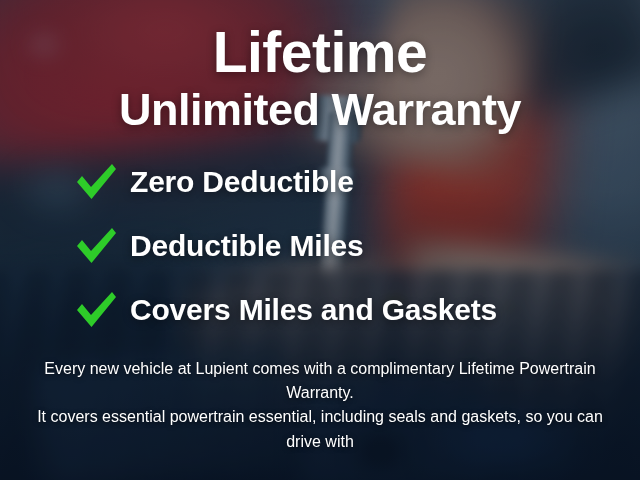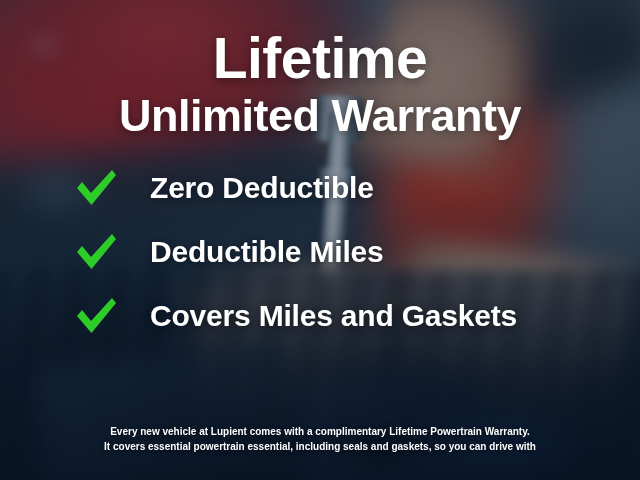--- a/index.html
+++ b/index.html
@@ -230,21 +230,21 @@
   .content {
     position: absolute;
     inset: 0;
     display: flex;
     flex-direction: column;
   }
 
   .headline {
     text-align: center;
     color: #ffffff;
-    margin-top: 30px;
+    margin-top: 24px;
     line-height: 1.0;
     text-shadow: 0 2px 10px rgba(0,0,0,0.42);
   }
   .headline-1 {
     font-size: 57px;
     font-weight: bold;
     letter-spacing: -0.5px;
     display: block;
   }
   .headline-2 {
@@ -258,21 +258,21 @@
   .benefits {
     margin-top: 30px;
     padding-left: 74px;
     display: flex;
     flex-direction: column;
     gap: 24px;
   }
   .benefit {
     display: flex;
     align-items: center;
-    gap: 32px;
+    gap: 12px;
   }
   .check {
     width: 44px;
     height: 40px;
     flex: 0 0 44px;
     display: block;
   }
   .check svg { display: block; }
   .benefit-label {
     color: #ffffff;
@@ -281,22 +281,22 @@
     letter-spacing: -0.2px;
     text-shadow: 0 2px 8px rgba(0,0,0,0.45);
     white-space: nowrap;
   }
 
   .footnote {
     margin-top: auto;
     margin-bottom: 26px;
     text-align: center;
     color: #ffffff;
-    font-size: 10px;
-    font-weight: bold;
+    font-size: 16px;
+    font-weight: normal;
     line-height: 1.52;
     padding: 0 34px;
     text-shadow: 0 1px 5px rgba(0,0,0,0.65);
   }
   .footnote p { margin: 0; }
 </style>
 </head>
 <body>
 
 <div id="banner">

